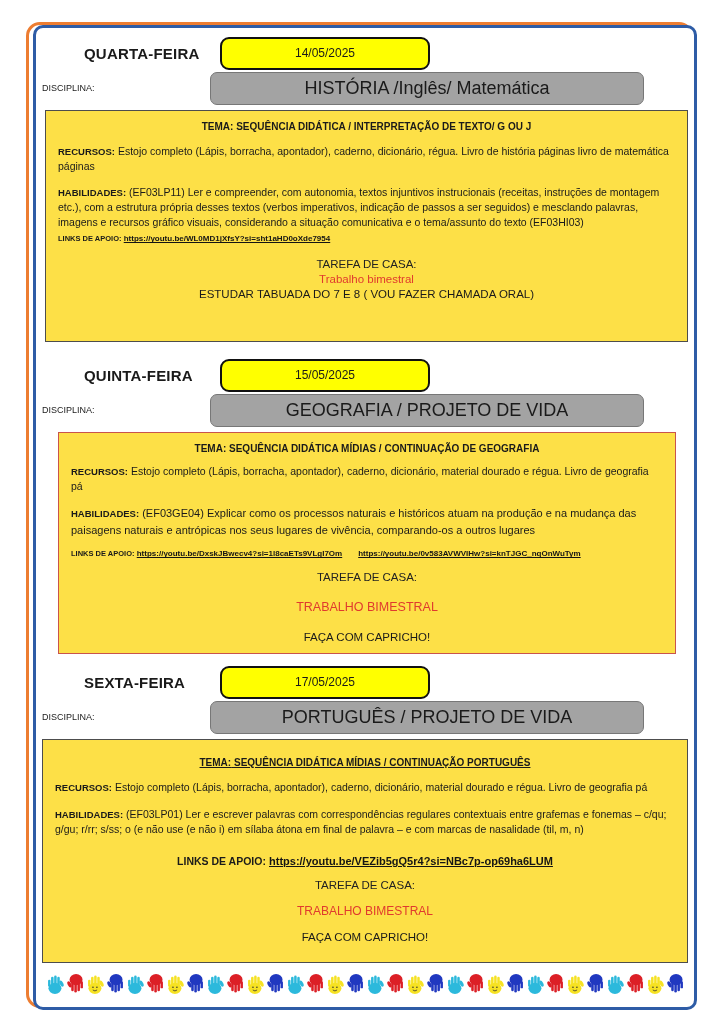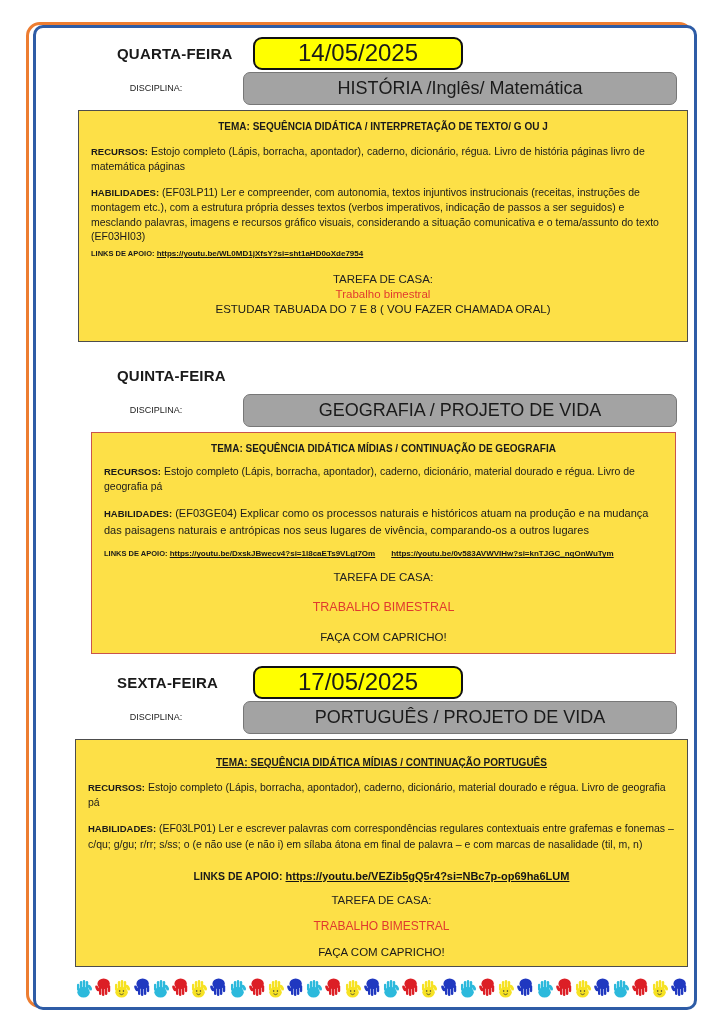--- a/index.html
+++ b/index.html
@@ -10,32 +10,32 @@
   .frame-orange {
     position:absolute; left:26px; top:22px; right:29px; bottom:15px;
     border:3px solid var(--frame-orange,#ED7D31); border-radius:14px;
   }
   .frame-blue {
     position:absolute; left:33px; top:25px; right:25px; bottom:13px;
     border:3.5px solid var(--frame-blue,#2E5CA6); border-radius:10px; background:#fff;
   }
   .content {
     position:absolute; left:36px; top:28px; right:28px; bottom:16px;
-    padding:10px 6px 0 6px; box-sizing:border-box;margin-left:33px;
+    padding:10px 6px 0 6px; box-sizing:border-box;
   }
   
   .day-head { display:flex; align-items:center; height:30px; margin-left:42px; }
   .day-label { font-size:15px; font-weight:bold; width:130px; margin:0; letter-spacing:.2px; }
   .date-box {
     width:206px; height:29px; margin-left:6px;
     background:var(--date-yellow,#FFFF00); border:2px solid #111; border-radius:9px;
-    display:flex; align-items:center; justify-content:center; font-size:24px;text-align:center;
+    display:flex; align-items:center; justify-content:center; font-size:12px;text-align:center;
   }
   .disc-row { display:flex; align-items:center; height:32px; margin-top:4px; }
-  .disc-label { width:168px; text-align:center; font-size:9px; color:#222; padding-right:6px; box-sizing:border-box; }
+  .disc-label { width:168px; text-align:left; font-size:9px; color:#222; padding-right:6px; box-sizing:border-box; }
   .disc-box {
     width:432px; height:31px; border:1.5px solid #777; border-radius:7px; background:#a3a3a3;
     display:flex; align-items:center; justify-content:center; font-size:18px;
   }
   
   .content-box { border:1.5px solid #4d4d4d; margin-top:6px; padding:8px 12px; box-sizing:border-box; background:#fde047; }
   .day1 .content-box { margin-left:3px; min-height:232px; }
   .day2 { margin-top:18px; }
   .day2 .content-box { margin-left:16px; margin-right:12px; min-height:222px; border-color:var(--box2-border,#C9544C); }
   .day3 { margin-top:13px; }
@@ -98,20 +98,23 @@
       <p class="links"><b class="lbl">LINKS DE APOIO:</b> <a class="link">https://youtu.be/WL0MD1jXfsY?si=sht1aHD0oXde7954</a></p>
       <p class="hw-title">TAREFA DE CASA:</p>
       <p class="hw-red">Trabalho bimestral</p>
       <p class="hw-note">ESTUDAR TABUADA DO 7 E 8 ( VOU FAZER CHAMADA ORAL)</p>
     </div>
   </section>
 
   <section class="day day2">
     <div class="day-head">
       <h2 class="day-label">QUINTA-FEIRA</h2>
+      <div class="date-box">
+        <span>15/05/2025</span>
+      </div>
     </div>
     <div class="disc-row">
       <span class="disc-label">DISCIPLINA:</span>
       <div class="disc-box">
         <span>GEOGRAFIA / PROJETO DE VIDA</span>
       </div>
     </div>
     <div class="content-box">
       <p class="tema"><b>TEMA:</b> <span>SEQUÊNCIA DIDÁTICA MÍDIAS / CONTINUAÇÃO DE GEOGRAFIA</span></p>
       <p class="para recursos"><b class="lbl">RECURSOS:</b> <span>Estojo completo (Lápis, borracha, apontador), caderno, dicionário, material dourado e régua. Livro de geografia pá</span></p>

